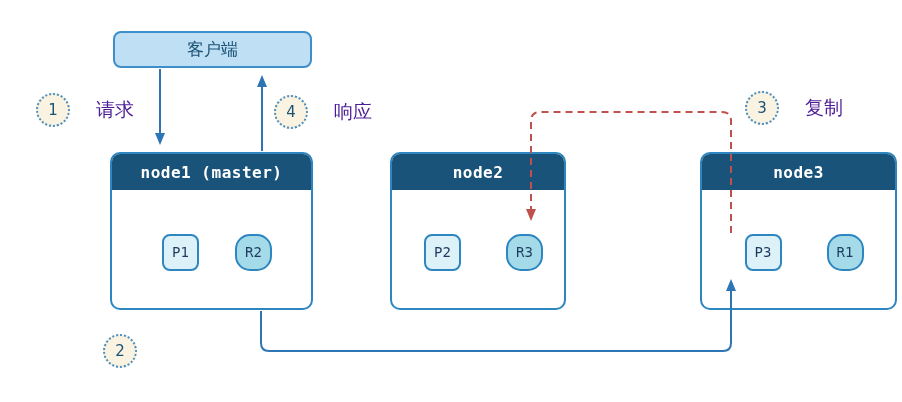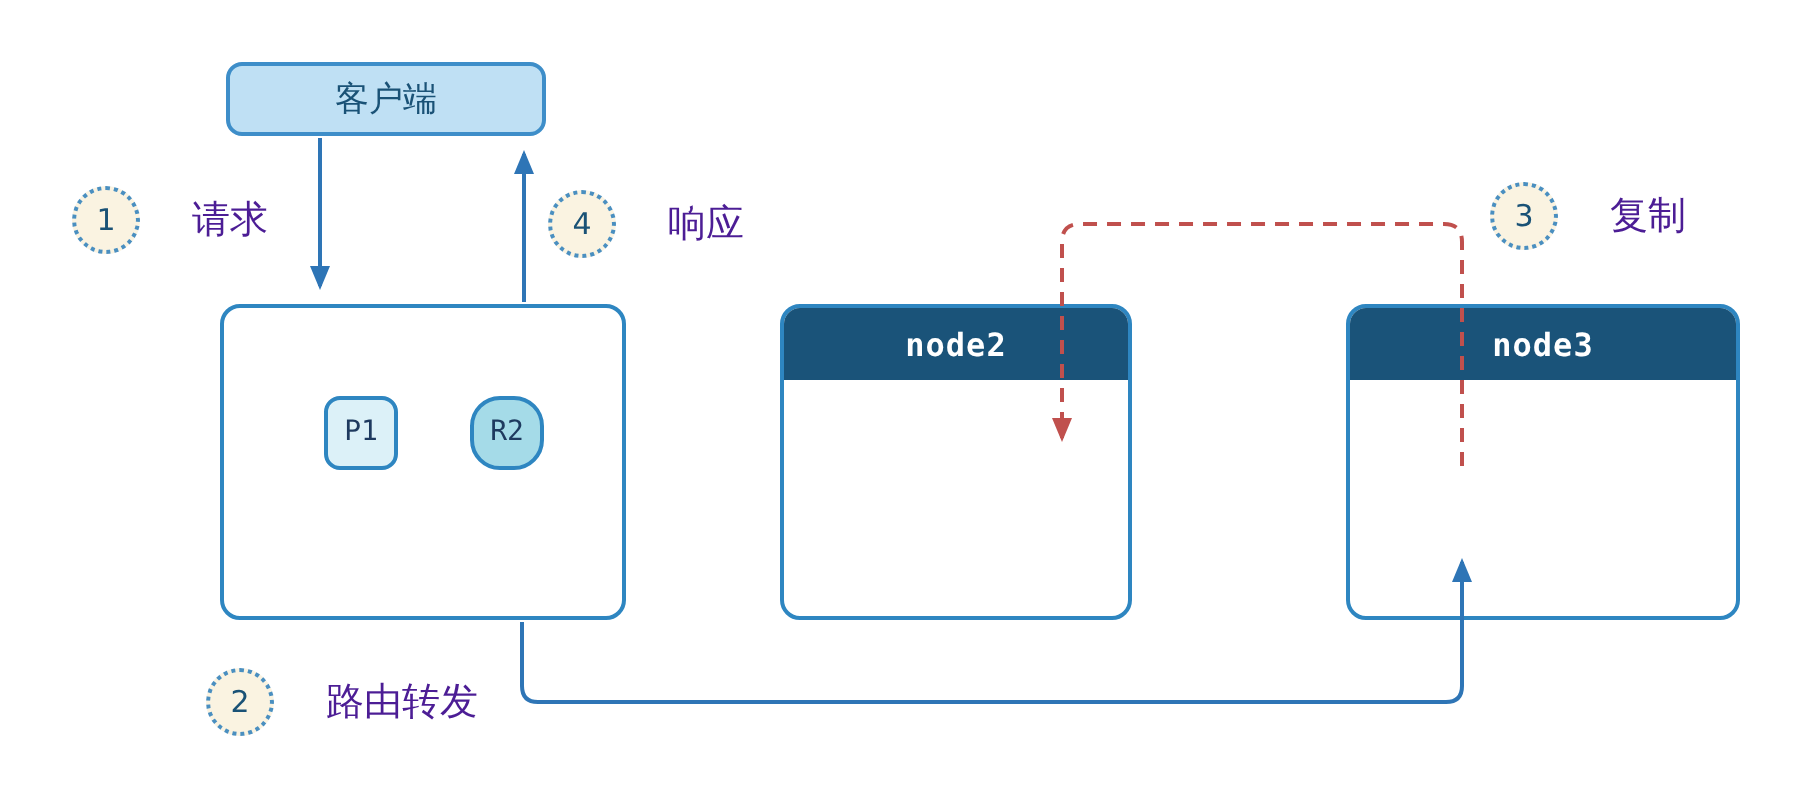--- a/index.html
+++ b/index.html
@@ -2,33 +2,33 @@
 <html><head>
 <meta charset="utf-8">
 <style>
   html,body{margin:0;padding:0;background:#ffffff;}
   #canvas{
     position:relative;width:902px;height:402px;background:#ffffff;overflow:hidden;
     font-family:"DejaVu Sans","Liberation Sans",sans-serif;
   }
   
   .client{
-    position:absolute;left:113px;top:31px;width:160px;height:37px;
+    position:absolute;left:113px;top:31px;width:199px;height:37px;
     background:#bfe0f4;border:2px solid #3e8ec9;border-radius:8px;
     box-sizing:border-box;display:flex;align-items:center;justify-content:center;
     color:#1a5276;font-size:17px;
   }
   
   .node{
     position:absolute;top:152px;height:158px;background:#ffffff;
     border:2px solid #2e86c1;border-radius:10px;box-sizing:border-box;overflow:hidden;
   }
   .node.n1{left:110px;width:203px;}
   .node.n2{left:390px;width:176px;}
-  .node.n3{left:673px;width:197px;}
+  .node.n3{left:700px;width:197px;}
   .node-header{
     height:36px;background:#1a5379;color:#ffffff;
     display:flex;align-items:center;justify-content:center;
     font-family:"DejaVu Sans Mono","Liberation Mono",monospace;
     font-weight:bold;font-size:16px;letter-spacing:0.5px;
   }
   .node-body{
     height:118px;display:flex;align-items:center;justify-content:center;
     padding-top:6px;box-sizing:border-box;gap:45px;margin-left:11px;
   }
@@ -62,41 +62,49 @@
 </head>
 <body>
 
 <div id="canvas">
 
   <div class="client">
     <span>客户端</span>
   </div>
 
   <div class="node n1">
+    <div class="node-header">node1 (master)</div>
     <div class="node-body">
       <div class="shard primary">P1</div>
       <div class="shard replica">R2</div>
     </div>
   </div>
 
   <div class="node n2">
     <div class="node-header">node2</div>
+    <div class="node-body">
+      <div class="shard primary">P2</div>
+      <div class="shard replica">R3</div>
+    </div>
   </div>
 
   <div class="node n3">
     <div class="node-header">node3</div>
+    <div class="node-body">
+      <div class="shard primary">P3</div>
+      <div class="shard replica">R1</div>
+    </div>
   </div>
 
   <div class="badge s1">
     <div class="badge-circle">1</div>
     <div class="badge-label">请求</div>
   </div>
   <div class="badge s2">
     <div class="badge-circle">2</div>
-    <div class="badge-label">路由转发</div>
   </div>
   <div class="badge s3">
     <div class="badge-circle">3</div>
     <div class="badge-label">复制</div>
   </div>
   <div class="badge s4">
     <div class="badge-circle">4</div>
     <div class="badge-label">响应</div>
   </div>
 

